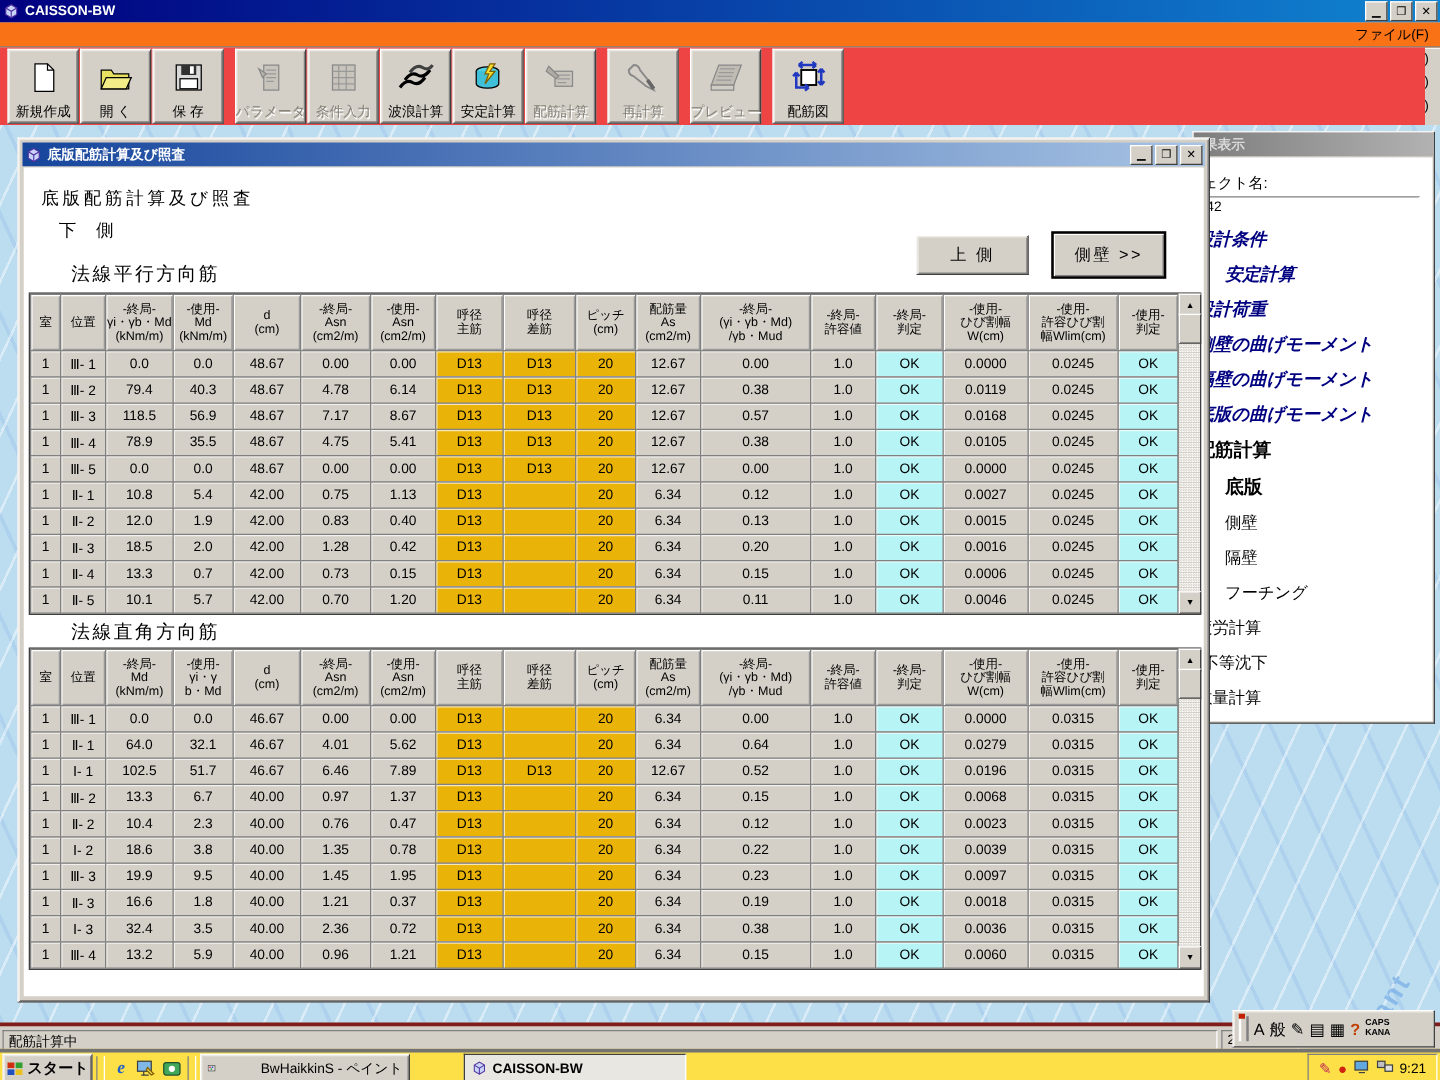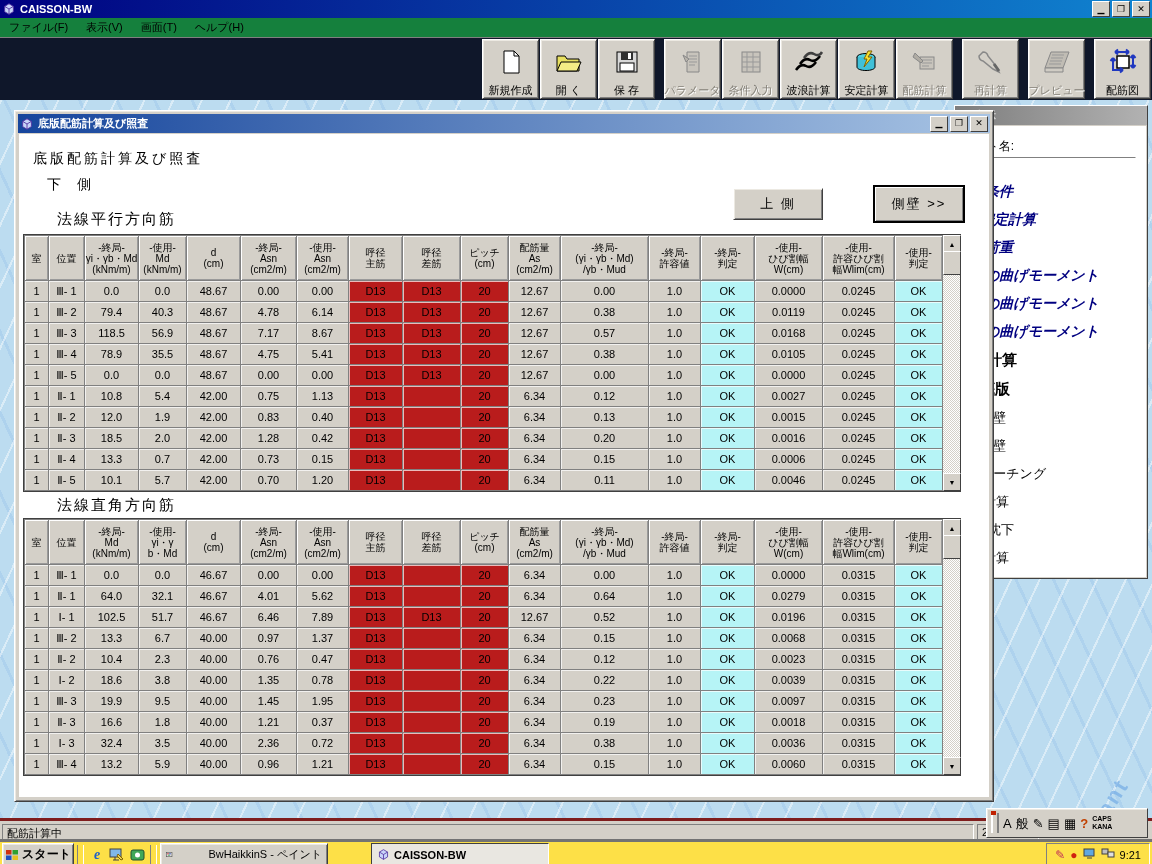--- a/index.html
+++ b/index.html
@@ -5,24 +5,24 @@
   html,body{margin:0;padding:0;}
   body{font-family:"Liberation Sans","DejaVu Sans",sans-serif;font-size:11px;color:#000;}
   .screen{position:relative;width:1152px;height:864px;background:#d4d0c8;overflow:hidden;}
   .raised{border:1px solid;border-color:#fff #404040 #404040 #fff;box-shadow:inset 1px 1px 0 #ece9e2,inset -1px -1px 0 #808080;background:#d4d0c8;}
   
   .titlebar{position:absolute;left:0;top:0;right:0;height:18px;background:linear-gradient(90deg,#000080,#1084d0);display:flex;align-items:center;padding:0 2px;color:#fff;}
   .titlebar .ttext{font-weight:bold;font-size:11px;margin-left:4px;flex:1;}
   .winbtn{width:16px;height:14px;margin-left:2px;display:flex;align-items:center;justify-content:center;font-size:9px;color:#000;background:#d4d0c8;border:1px solid;border-color:#fff #404040 #404040 #fff;line-height:1;}
   .appicon{width:14px;height:14px;display:inline-block;}
   
-  .menubar{position:absolute;left:0;top:18px;right:0;height:19px;background:#15803d;display:flex;align-items:flex-end;border-bottom:1px solid #808080;box-shadow:0 1px 0 #fff;}
+  .menubar{position:absolute;left:0;top:18px;right:0;height:19px;background:#f97316;display:flex;align-items:flex-end;border-bottom:1px solid #808080;box-shadow:0 1px 0 #fff;flex-direction:column;}
   .menuitem{padding:2px 9px;font-size:11px;}
   
-  .toolbar{position:absolute;left:0;top:38px;right:0;height:62px;background:#0f172a;display:flex;align-items:center;padding-left:6px;border-bottom:1px solid #808080;justify-content:flex-end;}
+  .toolbar{position:absolute;left:0;top:38px;right:12px;height:62px;background:#ef4444;display:flex;align-items:center;padding-left:6px;border-bottom:1px solid #808080;}
   .tbtn{width:55px;height:56px;margin-right:1px;display:flex;flex-direction:column;align-items:center;justify-content:flex-end;padding-bottom:2px;cursor:default;}
   .tbtn .ticon{flex:1;display:flex;align-items:center;justify-content:center;}
   .tbtn .tlabel{font-size:11px;line-height:12px;white-space:nowrap;}
   .tbtn.dis .tlabel{color:#848078;text-shadow:1px 1px 0 #fff;}
   .tgap{width:8px;}
   
   .mdi{position:absolute;left:0;top:100px;right:0;height:718px;background:#bcdcf0;background-image:repeating-linear-gradient(115deg,rgba(255,255,255,.45) 0 2px,rgba(255,255,255,0) 2px 26px),repeating-linear-gradient(65deg,rgba(160,200,235,.5) 0 3px,rgba(160,200,235,0) 3px 34px);overflow:hidden;}
   .watermark{position:absolute;right:18px;bottom:30px;transform:rotate(-58deg);transform-origin:100% 100%;font-size:22px;font-weight:bold;color:rgba(120,175,230,.75);letter-spacing:2px;white-space:nowrap;}
   
   .rpanel{position:absolute;left:954px;top:5px;width:192px;height:472px;background:#d4d0c8;border:1px solid;border-color:#fff #404040 #404040 #fff;z-index:1;}
@@ -31,36 +31,36 @@
   .rpanel-label{padding-left:6px;font-size:12px;margin-bottom:2px;}
   .panel-input{display:block;width:168px;margin-left:6px;height:16px;border:1px solid;border-color:#808080 #fff #fff #808080;font-size:11px;padding:0 2px;}
   .navlist{margin-top:8px;display:flex;flex-direction:column;gap:10px;}
   .nav-item{padding-left:6px;font-size:13px;white-space:nowrap;}
   .nav-item.clip{margin-left:-5px;padding-left:6px;}
   .nav-item.ind{padding-left:24px;}
   .nav-item.link{color:#000080;font-weight:bold;font-style:italic;font-family:"Liberation Serif","DejaVu Serif",serif;font-size:14px;}
   .nav-item.head{font-weight:bold;font-size:15px;}
   .nav-item.sub-bold{font-weight:bold;font-size:15px;}
   
-  .child{position:absolute;left:14px;top:10px;width:952px;height:690px;background:#d4d0c8;border:1px solid;border-color:#fff #404040 #404040 #fff;box-shadow:inset 1px 1px 0 #ece9e2,inset -1px -1px 0 #808080;z-index:2;padding-left:26px;}
+  .child{position:absolute;left:14px;top:10px;width:952px;height:690px;background:#d4d0c8;border:1px solid;border-color:#fff #404040 #404040 #fff;box-shadow:inset 1px 1px 0 #ece9e2,inset -1px -1px 0 #808080;z-index:2;}
   .child-title{position:absolute;left:3px;top:3px;right:3px;height:19px;background:linear-gradient(90deg,#16459c,#a8c4e4);display:flex;align-items:center;color:#fff;padding:0 2px;}
   .child-title .ttext{font-weight:bold;font-size:11px;margin-left:4px;flex:1;}
   .child-body{position:absolute;left:4px;right:4px;top:23px;bottom:4px;background:#fff;overflow:hidden;}
   .h1{position:absolute;left:14px;top:16px;font-size:14px;letter-spacing:3px;}
   .h2{position:absolute;left:28px;top:42px;font-size:14px;letter-spacing:6px;}
   .secttl{position:absolute;left:38px;font-size:15px;letter-spacing:2px;}
   .pushbtn{position:absolute;width:88px;height:30px;background:#d4d0c8;border:1px solid;border-color:#fff #404040 #404040 #fff;box-shadow:inset 1px 1px 0 #ece9e2,inset -1px -1px 0 #808080;display:flex;align-items:center;justify-content:center;font-size:13px;letter-spacing:2px;}
   .pushbtn.default{height:34px;border:2px solid #000;box-shadow:inset 1px 1px 0 #fff,inset -1px -1px 0 #808080;}
   
   .twrap{position:absolute;left:4px;width:938px;border:1px solid #404040;background:#d4d0c8;padding-right:17px;box-sizing:border-box;}
   table.grid{border-collapse:collapse;table-layout:fixed;width:919px;}
   table.grid th{height:44px;background:#d4d0c8;border:1px solid #808080;box-shadow:inset 1px 1px 0 #fff,inset -1px -1px 0 #9a9a9a;font-size:10px;line-height:11px;font-weight:normal;white-space:pre-line;padding:0;overflow:hidden;}
   table.grid td{height:20px;border:1px solid #808080;box-shadow:inset 1px 1px 0 rgba(255,255,255,.7);font-size:11px;text-align:center;padding:0;white-space:nowrap;overflow:hidden;}
   td.cell-g{background:#d4d0c8;}
-  td.cell-w{background:#b91c1c;margin-top:46px;}
+  td.cell-w{background:#eab308;margin-top:46px;}
   td.cell-c{background:#b6f4f6;}
   .vscroll{position:absolute;right:0;top:0;bottom:0;width:17px;background:repeating-conic-gradient(#fff 0 25%,#d4d0c8 0 50%) 0 0/2px 2px;border-left:1px solid #808080;}
   .sb-btn{position:absolute;left:0;width:16px;height:16px;background:#d4d0c8;border:1px solid;border-color:#fff #404040 #404040 #fff;display:flex;align-items:center;justify-content:center;font-size:7px;color:#000;}
   .sb-up{top:0;}
   .sb-down{bottom:0;}
   .sb-thumb{position:absolute;left:0;top:16px;width:16px;height:22px;background:#d4d0c8;border:1px solid;border-color:#fff #404040 #404040 #fff;}
   
   .statusbar{position:absolute;left:0;top:818px;right:0;height:21px;background:#d4d0c8;border-top:3px solid #7f1d1d;}
   .sb-panel{position:absolute;top:3px;height:16px;border:1px solid;border-color:#808080 #fff #fff #808080;font-size:11px;padding:1px 4px 0;overflow:hidden;white-space:nowrap;box-sizing:border-box;}
   
@@ -256,21 +256,21 @@
         </span>
         <span class="ttext">底版配筋計算及び照査</span>
         <span class="winbtn">▁</span>
         <span class="winbtn">❐</span>
         <span class="winbtn">✕</span>
       </div>
       <div class="child-body">
         <div class="h1">底版配筋計算及び照査</div>
         <div class="h2">下 側</div>
         <div class="pushbtn" style="left:714px;top:54px;">上 側</div>
-        <div class="pushbtn default" style="left:854px;top:51px;">側壁 &gt;&gt;</div>
+        <div class="pushbtn default" style="left:822px;top:51px;">側壁 &gt;&gt;</div>
 
         <div class="secttl" style="top:76px;">法線平行方向筋</div>
         <div class="twrap" style="top:100px;">
             <table class="grid">
               <colgroup>
                 <col style="width: 24px;">
                 <col style="width: 36px;">
                 <col style="width: 54px;">
                 <col style="width: 48px;">
                 <col style="width: 54px;">

